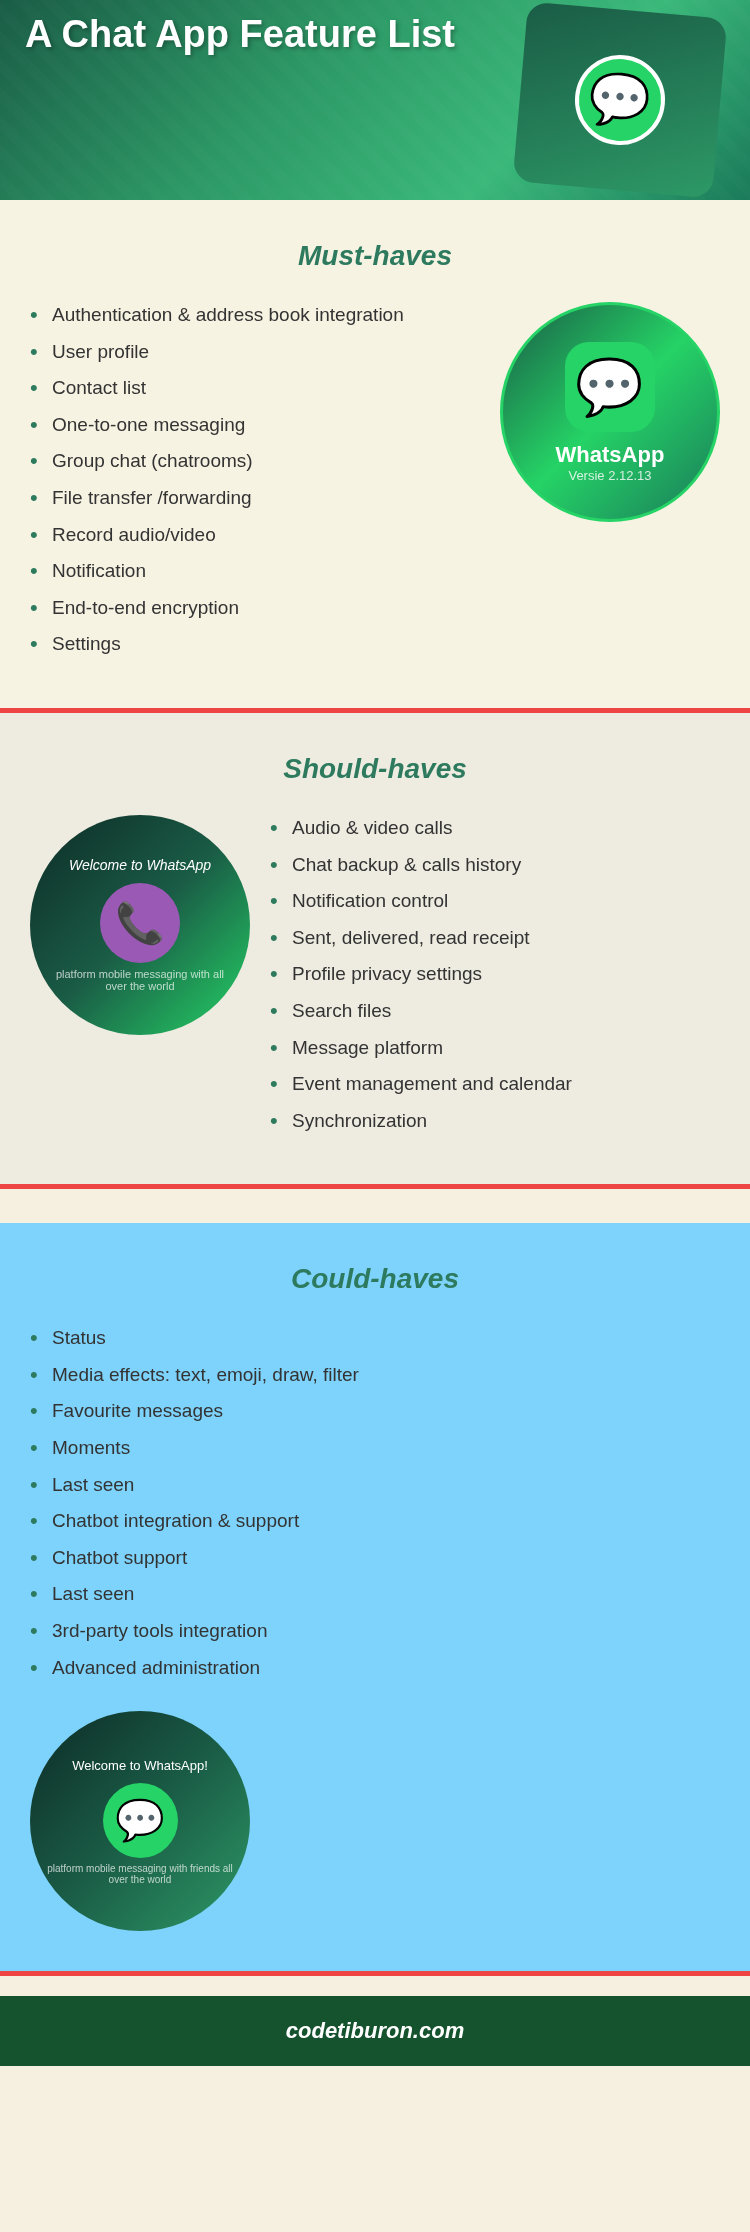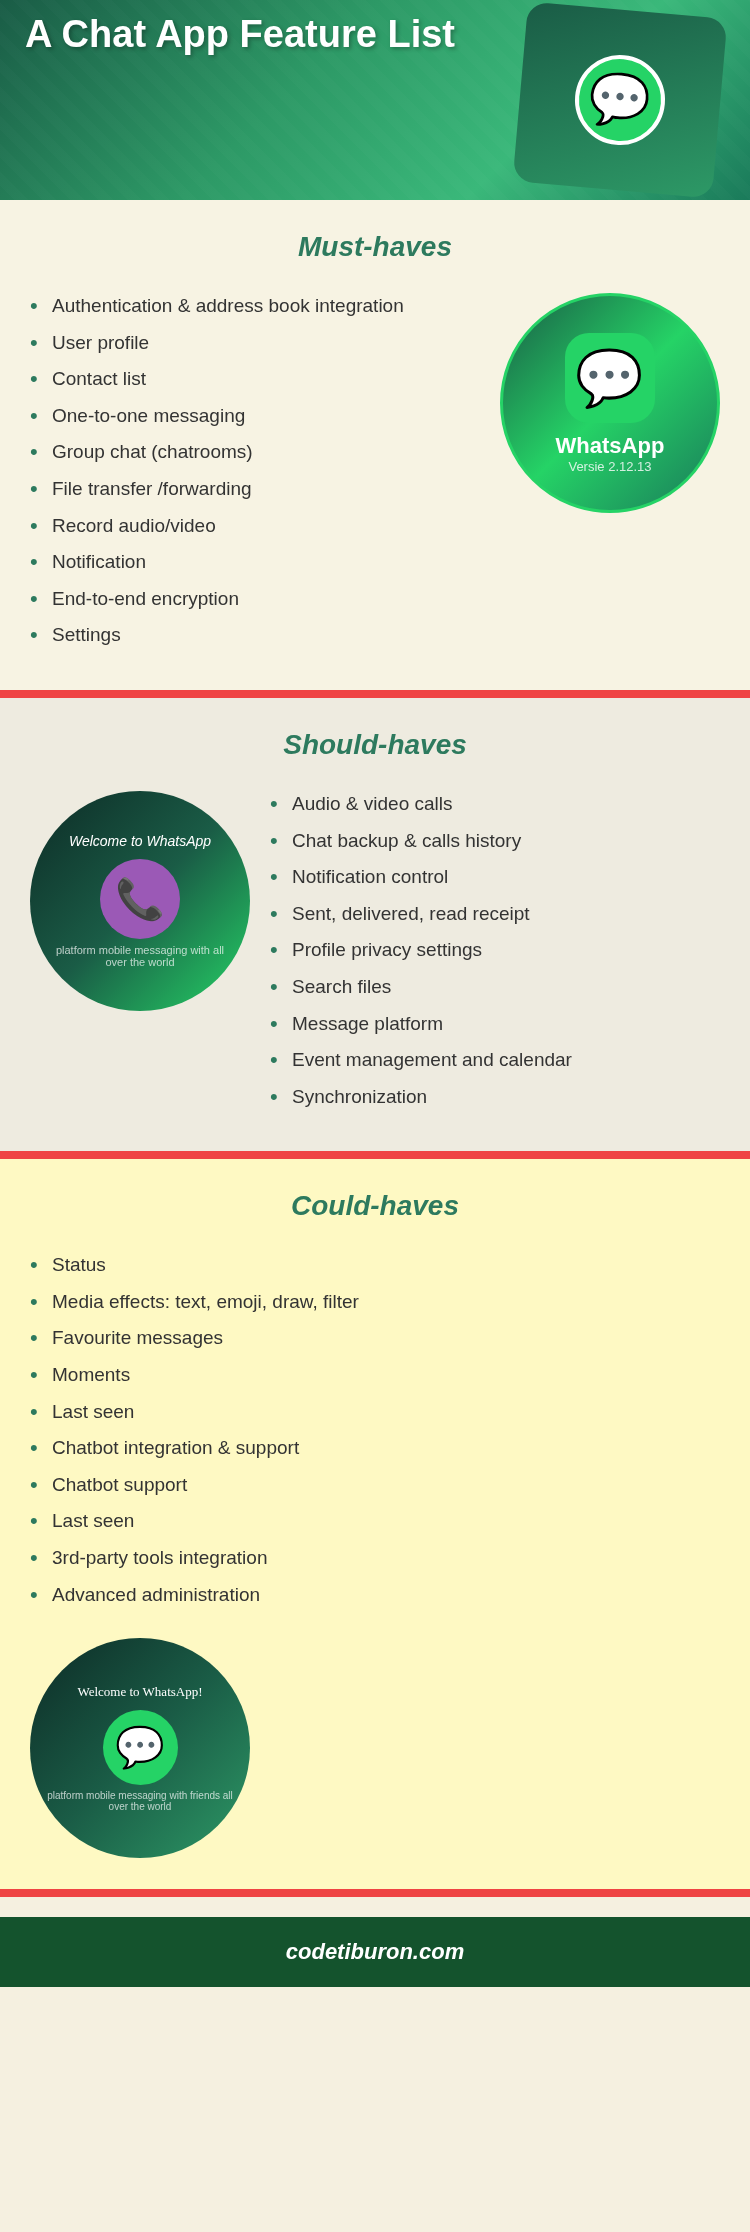--- a/index.html
+++ b/index.html
@@ -69,22 +69,22 @@
       color: white;
       font-size: 38px;
       font-weight: 900;
       line-height: 1.2;
       text-shadow: 2px 2px 4px rgba(0,0,0,0.3);
       max-width: 450px;
     }
 
     
     .section {
-      padding: 31px 30px;
-      border-bottom: 8px solid #ef4444;
+      padding: 40px 30px;
+      border-bottom: 5px solid #ef4444;
     }
 
     .section-title {
       font-size: 28px;
       font-style: italic;
       font-weight: bold;
       color: #2d7a5e;
       text-align: center;
       margin-bottom: 30px;
     }
@@ -203,21 +203,22 @@
     }
     .welcome-circle-sub {
       color: rgba(255,255,255,0.7);
       font-size: 11px;
       text-align: center;
       padding: 0 20px;
     }
 
     
     .could-haves {
-      background: #fef9c3;
+      background: #7dd3fc;
+      margin-top: 34px;
     }
     .could-haves-content {
       display: flex;
       align-items: flex-start;
       gap: 20px;
       flex-direction: column;
     }
 
     .welcome2-circle {
       width: 220px;
@@ -230,21 +231,20 @@
       flex-direction: column;
       align-items: center;
       justify-content: center;
       position: relative;
     }
     .welcome2-text {
       color: white;
       font-size: 13px;
       margin-bottom: 5px;
       padding: 0 10px;
-      font-family: Liberation Serif, serif;
     }
     .welcome2-icon {
       width: 75px;
       height: 75px;
       background: #25d366;
       border-radius: 50%;
       display: flex;
       align-items: center;
       justify-content: center;
       margin: 5px 0;

